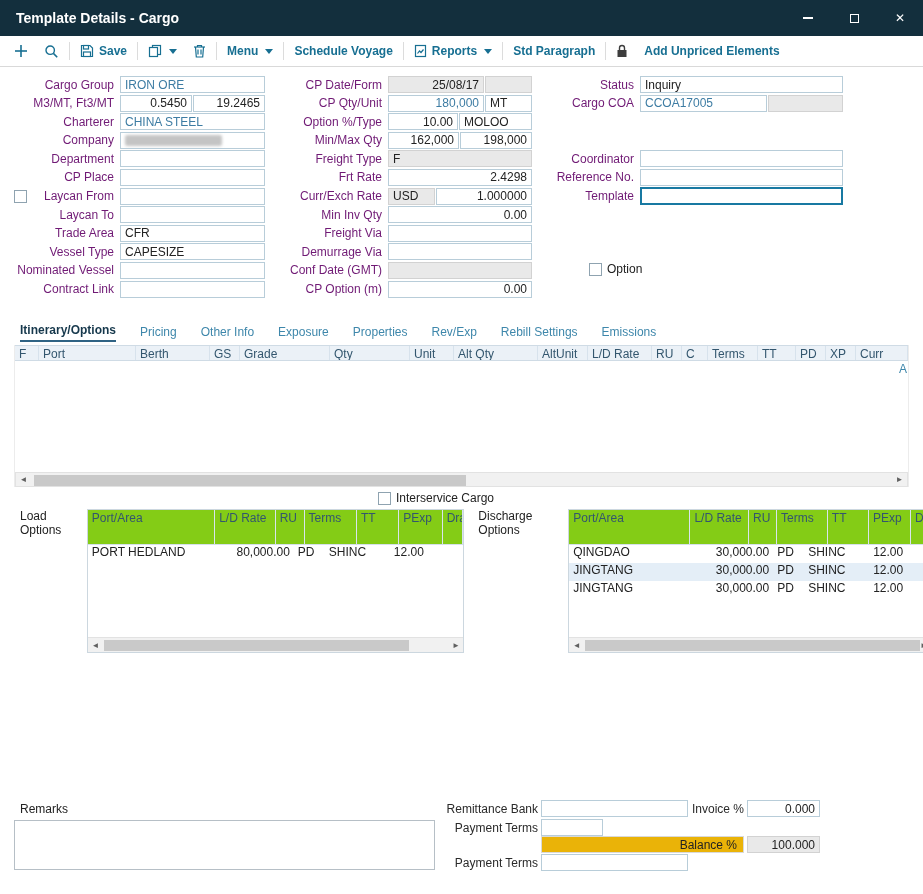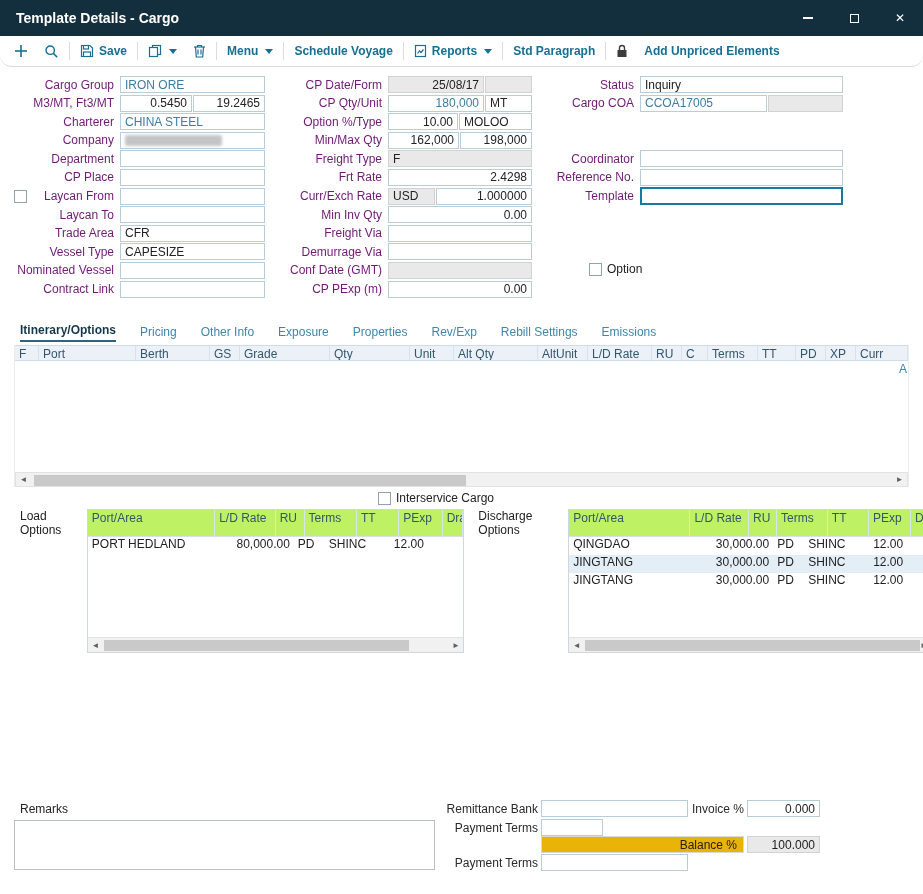--- a/index.html
+++ b/index.html
@@ -9,21 +9,21 @@
   
   .titlebar { height:36px; background:#132f3d; display:flex; align-items:center; color:#fff; }
   .titlebar .title { flex:1; font-size:14px; font-weight:bold; padding-left:16px; }
   .win-btn { width:46px; height:36px; display:flex; align-items:center; justify-content:center; cursor:default; }
   .min-glyph { width:10px; height:2px; background:#fff; }
   .max-glyph { width:9px; height:9px; border:1px solid #fff; }
   .close-glyph { font-size:12px; color:#fff; line-height:1; }
 
   
   .toolbar { height:31px; display:flex; align-items:center; padding:0 6px;
-    border-bottom:1px solid #d9d9d9; color:#176f92; font-weight:bold;border-radius:12px; }
+    border-bottom:1px solid #d9d9d9; color:#176f92; font-weight:bold; }
   .tb-item { display:flex; align-items:center; gap:5px; padding:0 8px; white-space:nowrap; height:100%; }
   .tb-sep { width:1px; height:18px; background:#dcdcdc; margin:0 2px; }
   .tb-item svg { display:block; }
   .caret { margin-left:2px; }
 
   
   .form-area { position:relative; height:255px; }
   .col { position:absolute; top:9px; display:flex; flex-direction:column; }
   .col-left { left:8px; }  .col-mid { left:288px; }  .col-right { left:543px; }
   .frow { display:flex; align-items:center; height:17px; margin-bottom:1.6px; position:relative; }
@@ -63,21 +63,21 @@
   .scroll-thumb { position:absolute; top:2px; height:11px; background:#c9c9c9; }
 
   
   .interservice { height:22px; display:flex; align-items:center; gap:5px; margin-left:378px; }
 
   
   .options { display:flex; gap:8px; margin:0 14px; }
   .opt-col { display:flex; flex-direction:row; }
   .opt-title { height:16px; padding-left:6px; color:#222; }
   .panel { border:1px solid #ccd7df; height:144px; display:flex; flex-direction:column; overflow:hidden; }
-  .p-header { display:flex; background:#bef264; height:27px; border-bottom:1px solid #d5e0ea; }
+  .p-header { display:flex; background:#84cc16; height:35px; border-bottom:1px solid #d5e0ea; }
   .p-cell { padding:1px 4px; border-right:1px solid #d9e4ee; overflow:hidden; white-space:nowrap; color:#33566e; }
   .p-body { flex:1; background:#fff; }
   .p-row { display:flex; height:18px; align-items:flex-start; }
   .p-row.hl { background:#e4eef7; }
   .pd-cell { padding:0 4px; overflow:hidden; white-space:nowrap; }
   .pd-cell.num { text-align:right; }
   .panel .hscroll { border-left:none; border-right:none; border-bottom:none; }
 
   
   .footer { position:relative; height:83px; margin-top:140px; }
@@ -282,21 +282,21 @@
     </div>
     <div class="frow">
       <span class="lbl">Demurrage Via</span>
       <div class="fld" style="width:144px"></div>
     </div>
     <div class="frow">
       <span class="lbl">Conf Date (GMT)</span>
       <div class="fld ro" style="width:144px"></div>
     </div>
     <div class="frow">
-      <span class="lbl">CP PExp (m)</span>
+      <span class="lbl">CP Option (m)</span>
       <div class="fld num" style="width:144px">0.00</div>
     </div>
   </div>
 
   <div class="col col-right">
     <div class="frow">
       <span class="lbl">Status</span>
       <div class="fld" style="width:203px">Inquiry</div>
     </div>
     <div class="frow">

